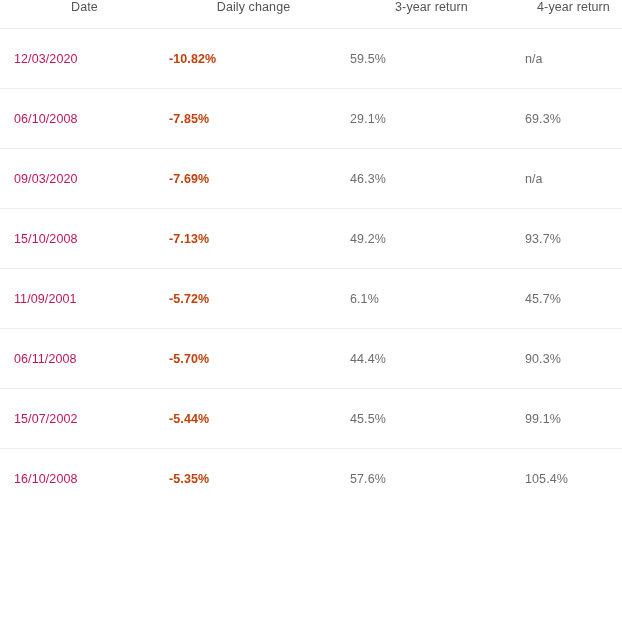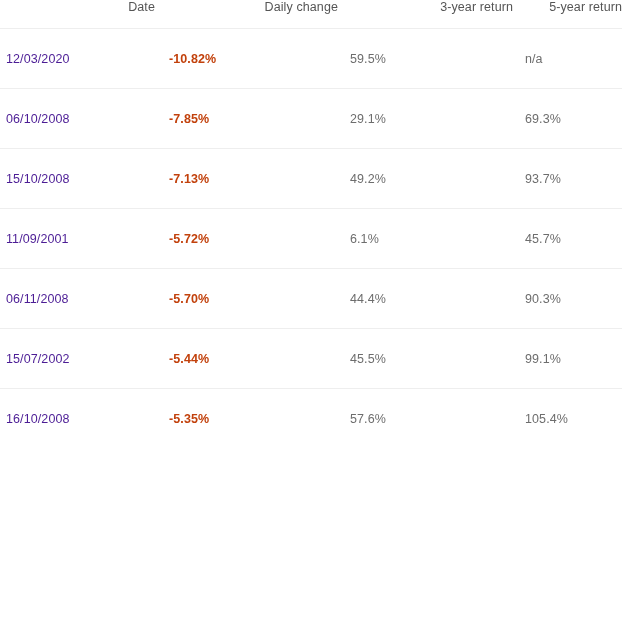--- a/index.html
+++ b/index.html
@@ -23,21 +23,21 @@
     width: 622px;
     border-collapse: collapse;
     table-layout: fixed;
   }
   table.data-table col.c0 { width: 155px; }
   table.data-table col.c1 { width: 183px; }
   table.data-table col.c2 { width: 175px; }
   table.data-table col.c3 { width: 109px; }
 
   thead th {
-    text-align: right;
+    text-align: center;
     font-weight: normal;
     font-size: 12.5px;
     color: #555555;
     padding: 0 0 14px 0;
     vertical-align: top;
     letter-spacing: 0.1px;
   }
   thead th.h0 { padding-left: 14px; }
   thead th.h1 { padding-left: 14px; }
   thead th.h2 { padding-left: 12px; }
@@ -48,22 +48,22 @@
   }
   tbody td {
     font-size: 12.5px;
     color: #6d6d6d;
     height: 59px;
     vertical-align: middle;
     padding: 0;
     letter-spacing: 0.1px;
   }
   tbody td.c0 {
-    padding-left: 6px;
-    color: #4c1d95;
+    padding-left: 14px;
+    color: #be185d;
   }
   tbody td.c1 {
     padding-left: 14px;
     font-weight: bold;
     color: #c2410c;
   }
   tbody td.c2 {
     padding-left: 12px;
   }
   tbody td.c3 {
@@ -79,35 +79,41 @@
       <col class="c0">
       <col class="c1">
       <col class="c2">
       <col class="c3">
     </colgroup>
     <thead>
       <tr>
         <th class="h0">Date</th>
         <th class="h1">Daily change</th>
         <th class="h2">3-year return</th>
-        <th class="h3">5-year return</th>
+        <th class="h3">4-year return</th>
       </tr>
     </thead>
     <tbody>
       <tr>
         <td class="c0">12/03/2020</td>
         <td class="c1">-10.82%</td>
         <td class="c2">59.5%</td>
         <td class="c3">n/a</td>
       </tr>
       <tr>
         <td class="c0">06/10/2008</td>
         <td class="c1">-7.85%</td>
         <td class="c2">29.1%</td>
         <td class="c3">69.3%</td>
+      </tr>
+      <tr>
+        <td class="c0">09/03/2020</td>
+        <td class="c1">-7.69%</td>
+        <td class="c2">46.3%</td>
+        <td class="c3">n/a</td>
       </tr>
       <tr>
         <td class="c0">15/10/2008</td>
         <td class="c1">-7.13%</td>
         <td class="c2">49.2%</td>
         <td class="c3">93.7%</td>
       </tr>
       <tr>
         <td class="c0">11/09/2001</td>
         <td class="c1">-5.72%</td>

